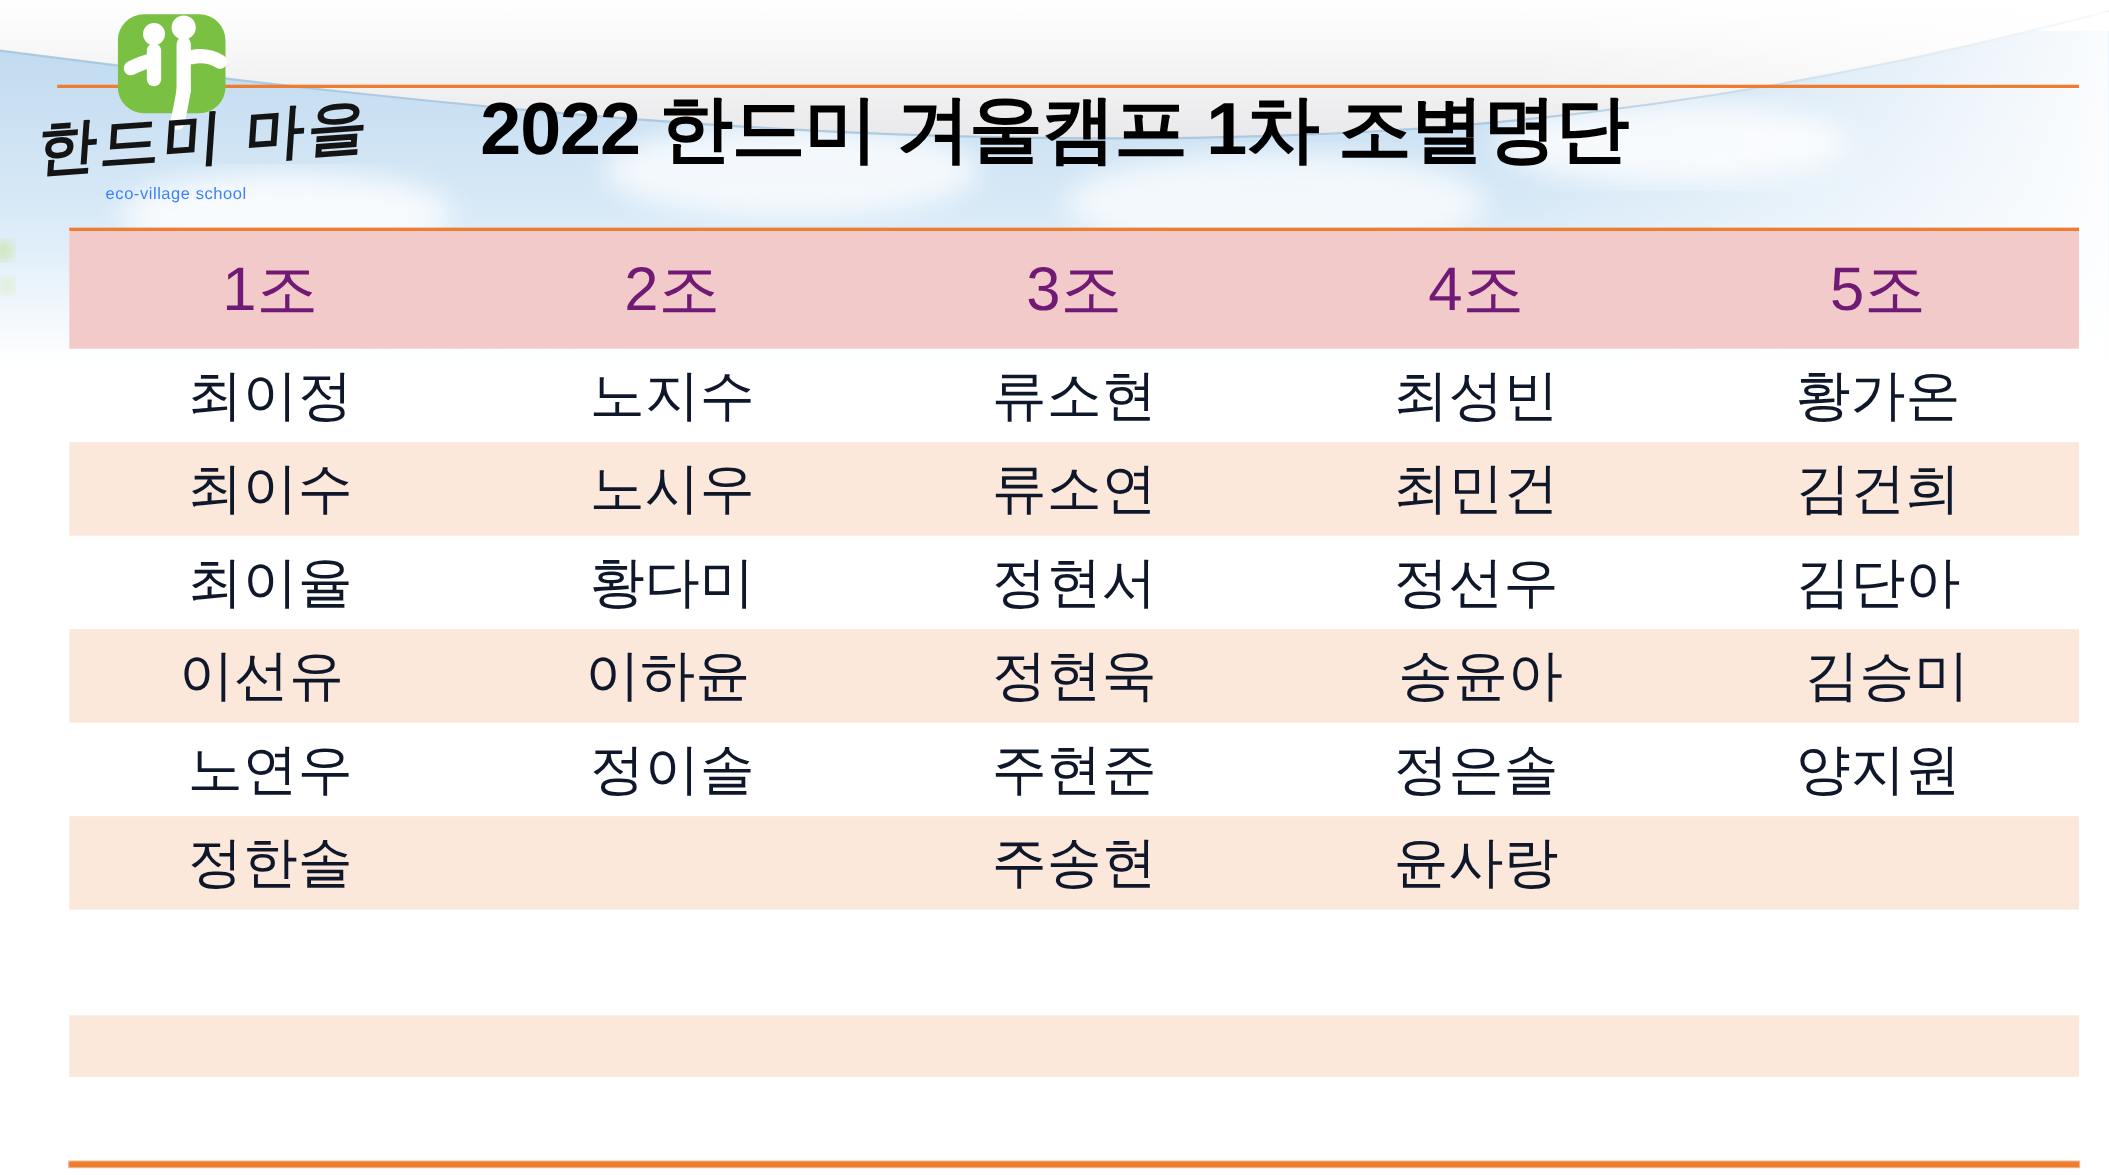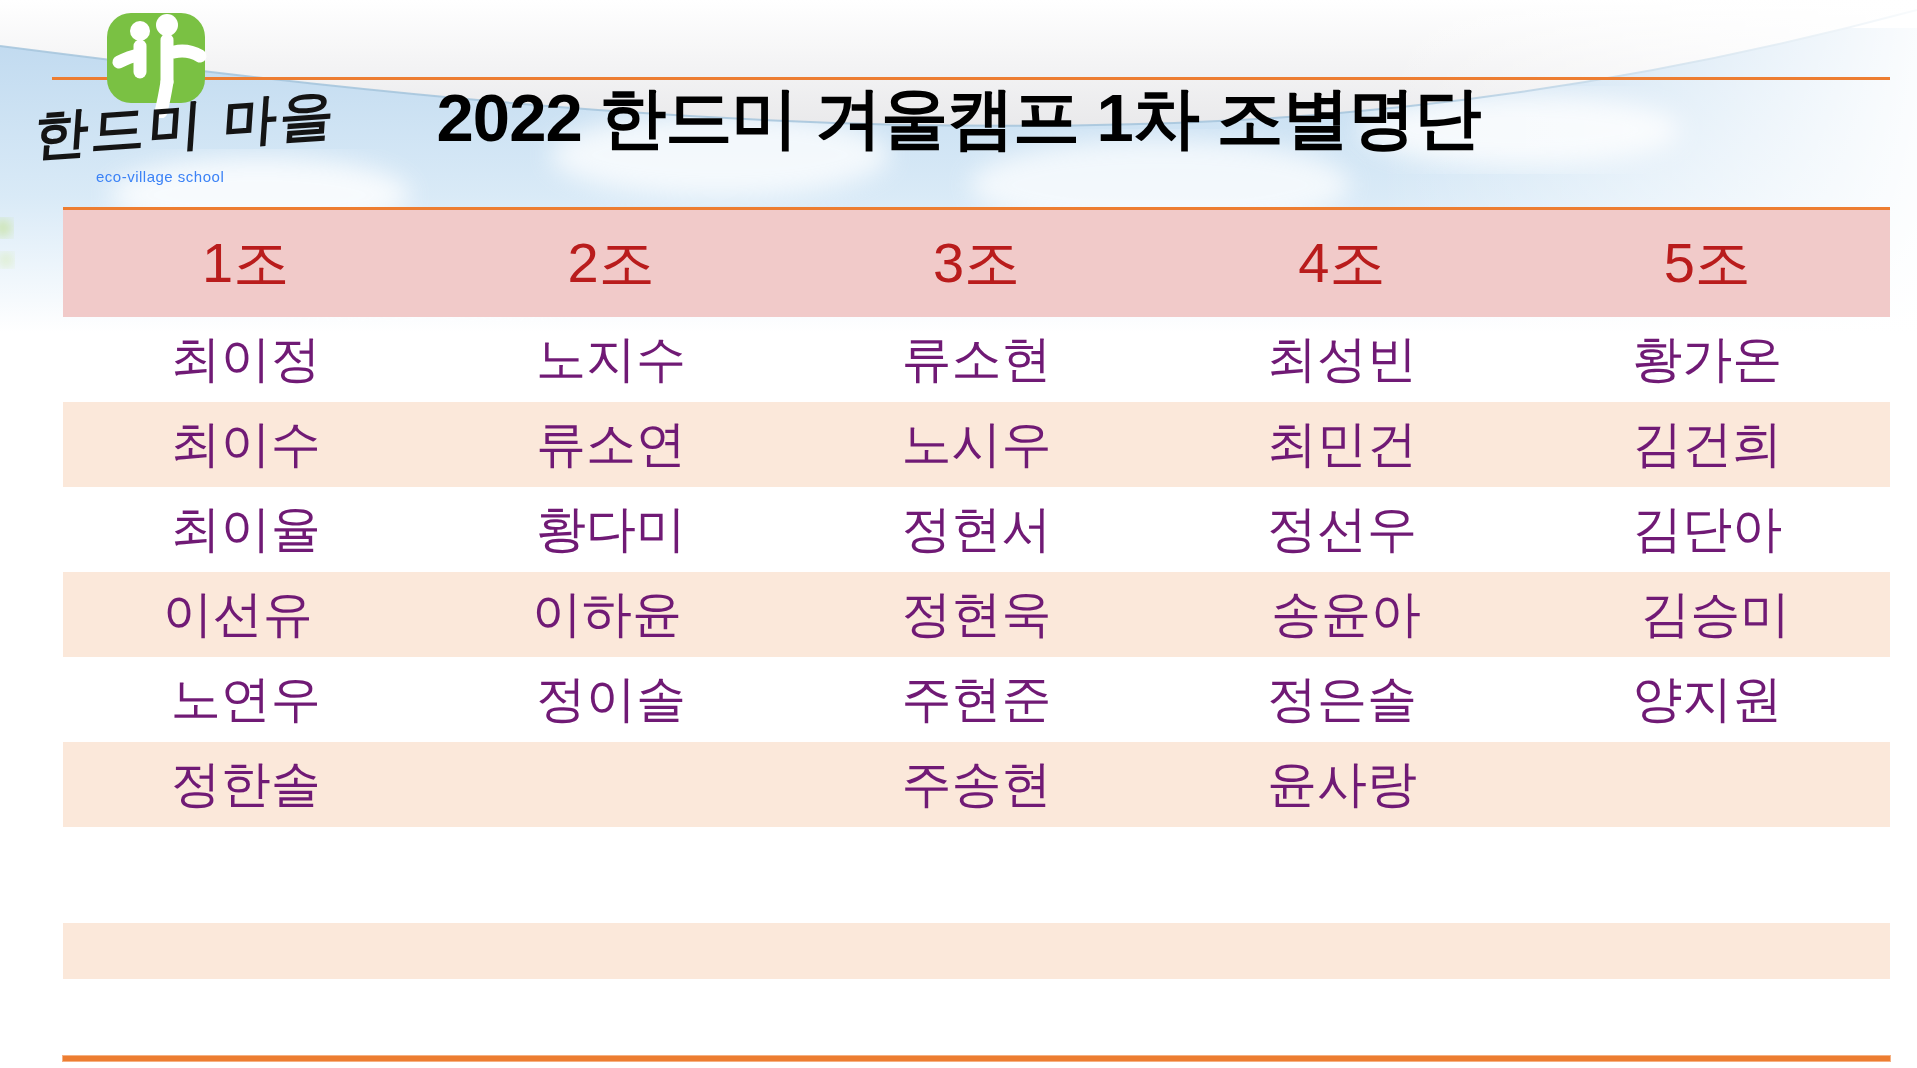--- a/index.html
+++ b/index.html
@@ -49,29 +49,29 @@
   
   .roster-table {
     position:absolute; left:63px; top:207px; width:1827px; z-index:3;
   }
   .table-header {
     display:grid; grid-template-columns:repeat(5,1fr);
     height:110px; background:#F1CAC9; border-top:3px solid #ED7D31;
   }
   .header-cell {
     display:flex; align-items:center; justify-content:center;
-    font-size:56px; color:#b91c1c;
+    font-size:56px; color:#701a75;
   }
   .table-body { display:block; }
   .table-row { display:grid; grid-template-columns:repeat(5,1fr); }
   .table-row.white { background:transparent; }
   .table-row.peach { background:#FBE8DA; }
   .body-cell {
     display:flex; align-items:center; justify-content:center;
-    font-size:50px; color:#701a75;
+    font-size:50px; color:#0f172a;
   }
 </style>
 </head>
 <body>
 
 <div class="slide">
 
   <svg class="bg-svg" width="1917" height="1068" viewBox="0 0 1917 1068">
     <defs>
       <linearGradient id="skyGrad" x1="0" y1="0" x2="0" y2="1">
@@ -147,22 +147,22 @@
     <div class="table-body" id="table-body">
         <div class="table-row white" style="height: 85px;">
           <div class="body-cell">최이정</div>
           <div class="body-cell">노지수</div>
           <div class="body-cell">류소현</div>
           <div class="body-cell">최성빈</div>
           <div class="body-cell">황가온</div>
         </div>
         <div class="table-row peach" style="height: 85px;">
           <div class="body-cell">최이수</div>
+          <div class="body-cell">노시우</div>
           <div class="body-cell">류소연</div>
-          <div class="body-cell">노시우</div>
           <div class="body-cell">최민건</div>
           <div class="body-cell">김건희</div>
         </div>
         <div class="table-row white" style="height: 85px;">
           <div class="body-cell">최이율</div>
           <div class="body-cell">황다미</div>
           <div class="body-cell">정현서</div>
           <div class="body-cell">정선우</div>
           <div class="body-cell">김단아</div>
         </div>

